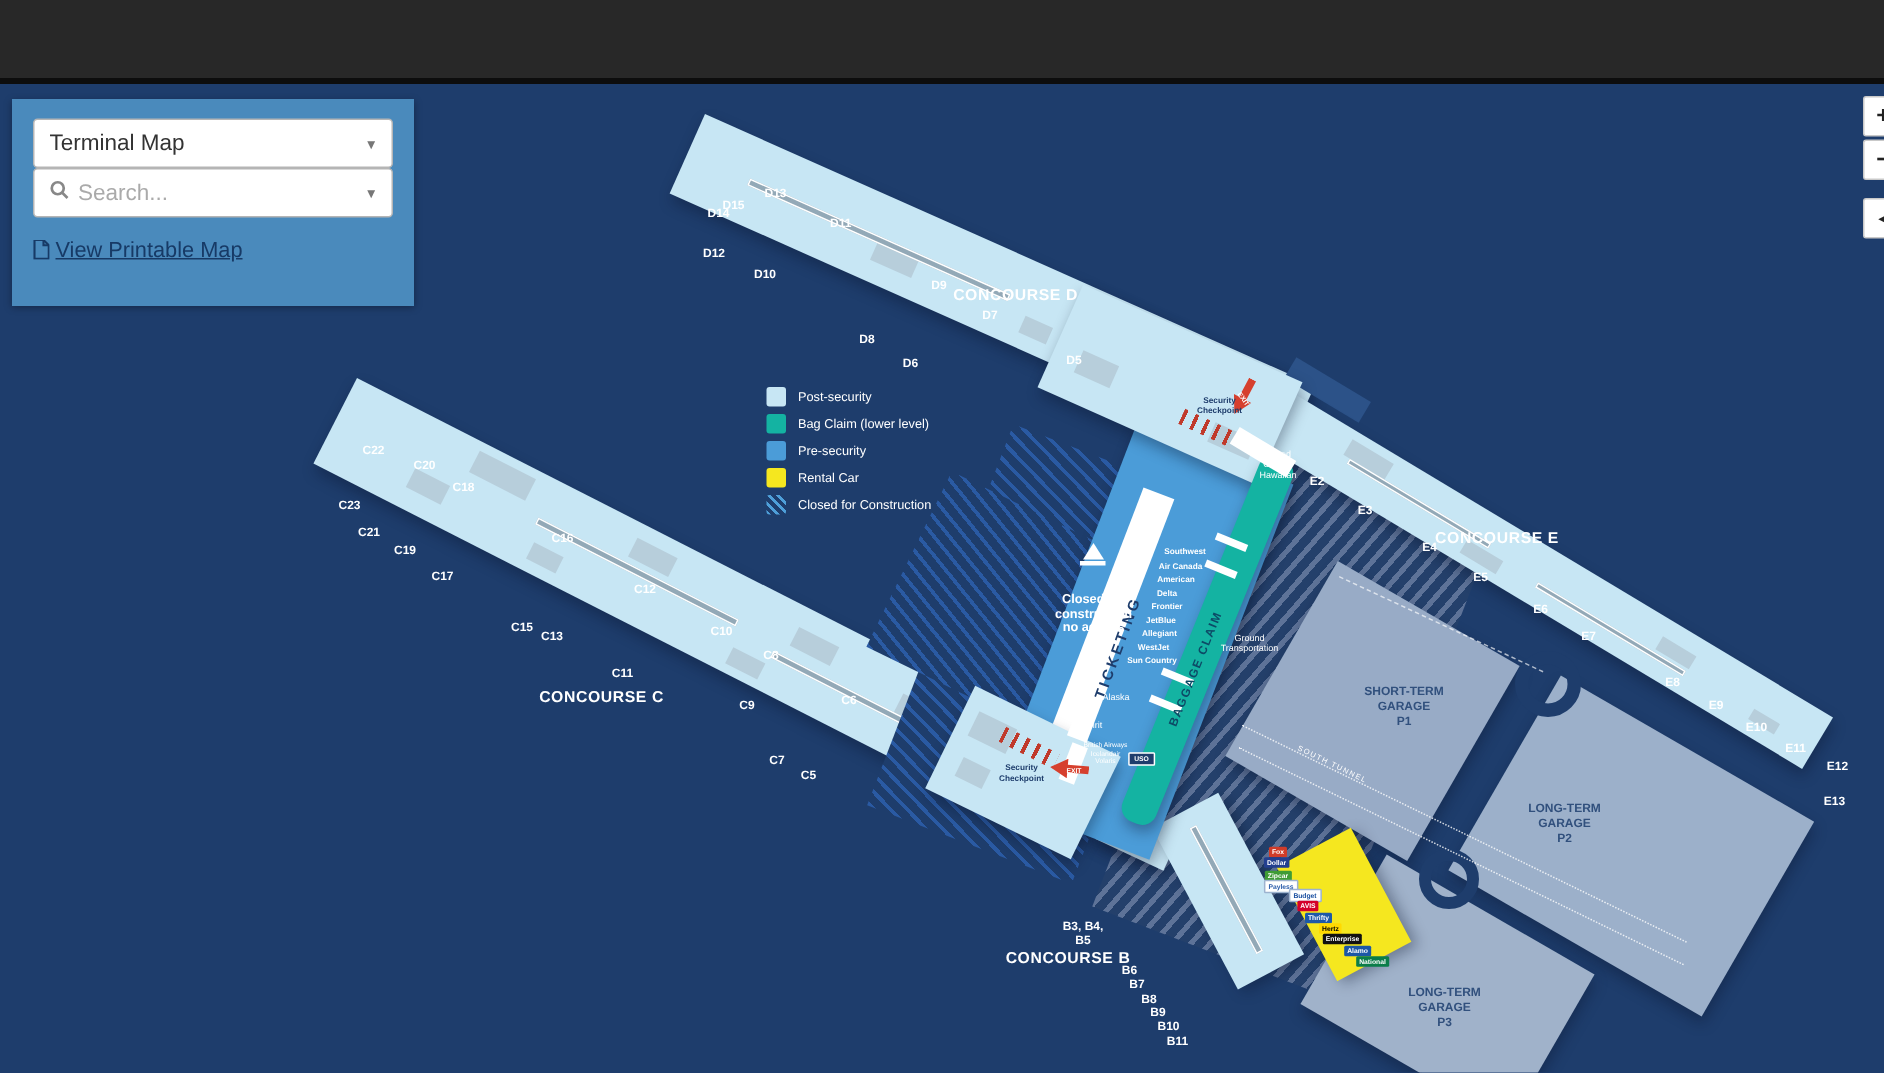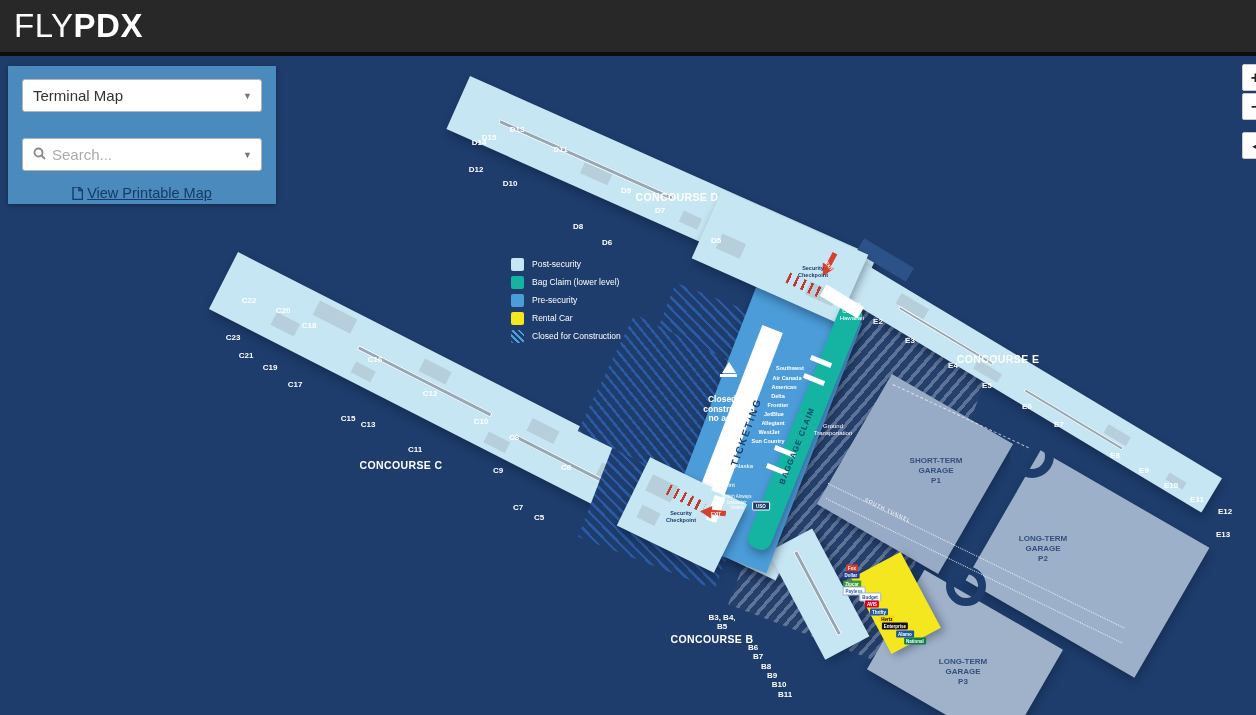--- a/index.html
+++ b/index.html
@@ -61,44 +61,40 @@
   .sw-post { background:#c7e6f4; }
   .sw-bag { background:#14b3a2; }
   .sw-pre { background:#4b9cd8; }
   .sw-rental { background:#f5e71f; }
   .sw-closed { background:repeating-linear-gradient(45deg,#4e9fd9 0 2px,#1e3d6c 2px 4.5px); }
   .legend-label { font-size:8.5px; color:#fff; }
 
   
   .panel { position:absolute; left:8px; top:10px; width:268px; height:138px; background:#4a8abc; z-index:40; padding:13px 14px; box-shadow:0 1px 5px rgba(0,0,0,.35); }
   .field { height:33px; background:#fff; border:1px solid #b5b5b5; border-radius:3px; display:flex; align-items:center; padding:0 10px; position:relative; cursor:pointer; }
-  .field + .field { margin-top:26px; }
+  .field + .field { margin-top:0; }
   .field-text { font-size:15px; color:#333; }
   .placeholder { color:#aaa; }
   .caret { position:absolute; right:9px; color:#777; font-size:9px; }
   .mag { margin-right:6px; flex:none; }
-  .print-row { margin-top:13px; text-align:center; }
+  .print-row { margin-top:13px; text-align:left; }
   .print-link { font-size:14.5px; color:#173a66; text-decoration:underline; cursor:pointer; }
   .pdficon { display:inline-block; vertical-align:-2px; margin-right:4px; }
 
   
   .zoomctrl { position:absolute; left:1242px; top:8px; z-index:45; }
   .zbtn { width:27px; height:27px; background:#fff; border:1px solid #c9c9c9; border-radius:2px; font-size:16px; font-weight:bold; color:#222; display:flex; align-items:center; justify-content:center; cursor:pointer; margin-bottom:2px; }
   .zbtn.gap { margin-top:12px; font-size:11px; }
 
   .rental-badge { position:absolute; transform:translate(-50%,-50%); font-size:4.5px; font-weight:bold; padding:1px 2px; border-radius:1px; white-space:nowrap; z-index:22; line-height:5px; }
 </style>
 </head>
 <body>
 
 <div class="nav">
-  <div class="logo">
-    <span class="thin">FLY</span>
-      <span class="bold">PDX</span>
-  </div>
 </div>
 
 <div class="map">
 
   <div class="shape roadstripes" style="left:782px; top:258px; width:160px; height:330px; transform:rotate(21deg);"></div>
 
   <div class="shape garage1 sh" style="left:845px; top:343px; width:140px; height:150px; transform:rotate(30deg);"></div>
   <div class="shape garage2 sh" style="left:990px; top:433px; width:195px; height:150px; transform:rotate(30deg);"></div>
   <div class="shape garage3 sh" style="left:885px; top:546px; width:160px; height:115px; transform:rotate(30deg);"></div>
   <div class="ring" style="left:1010px; top:378px; width:44px; height:44px;"></div>

